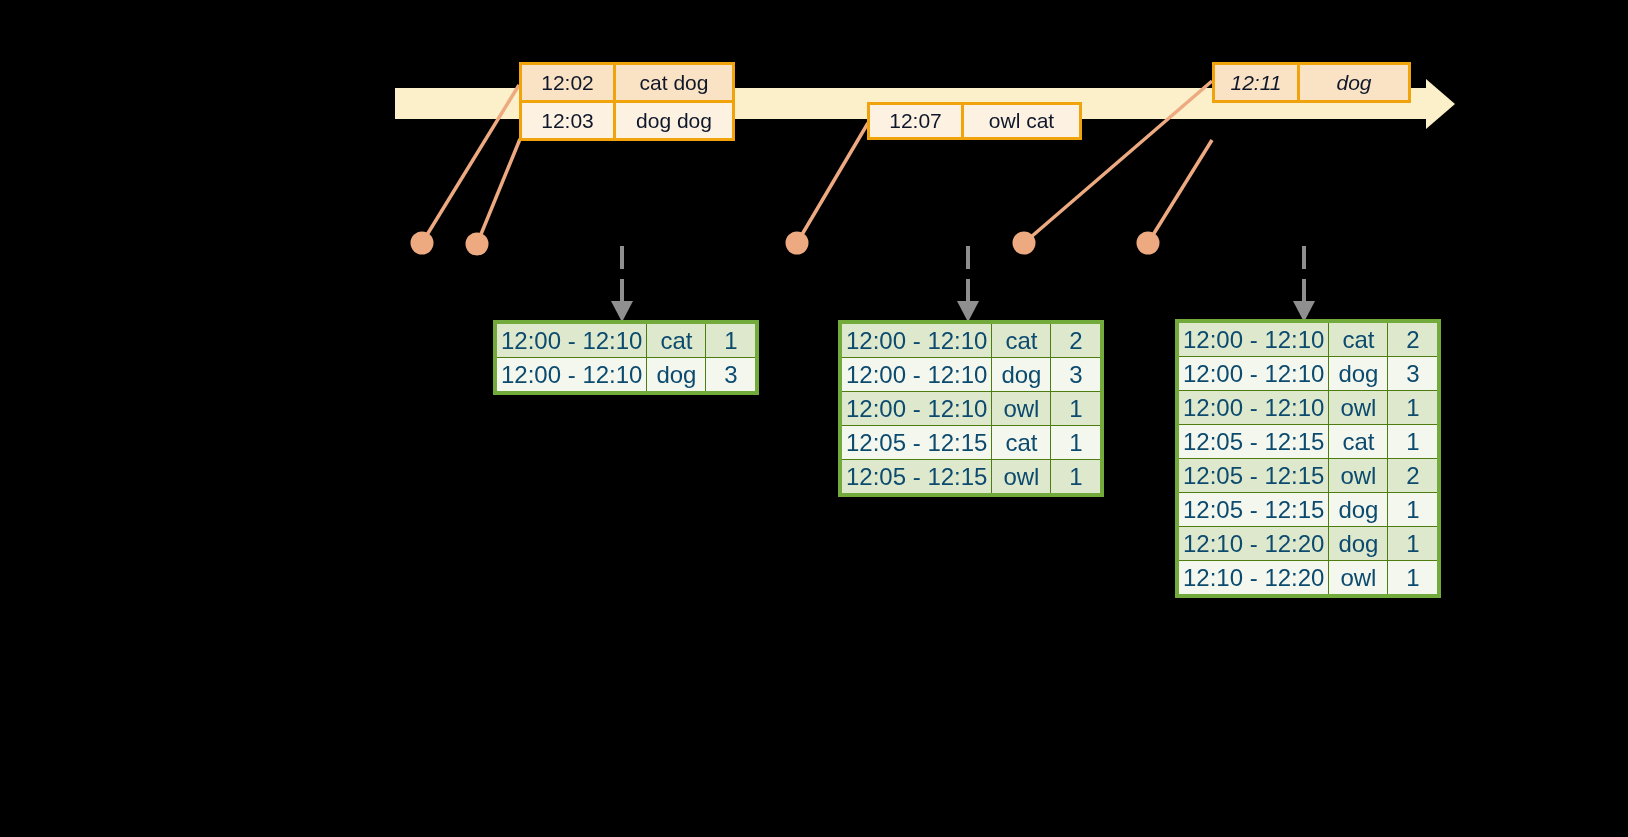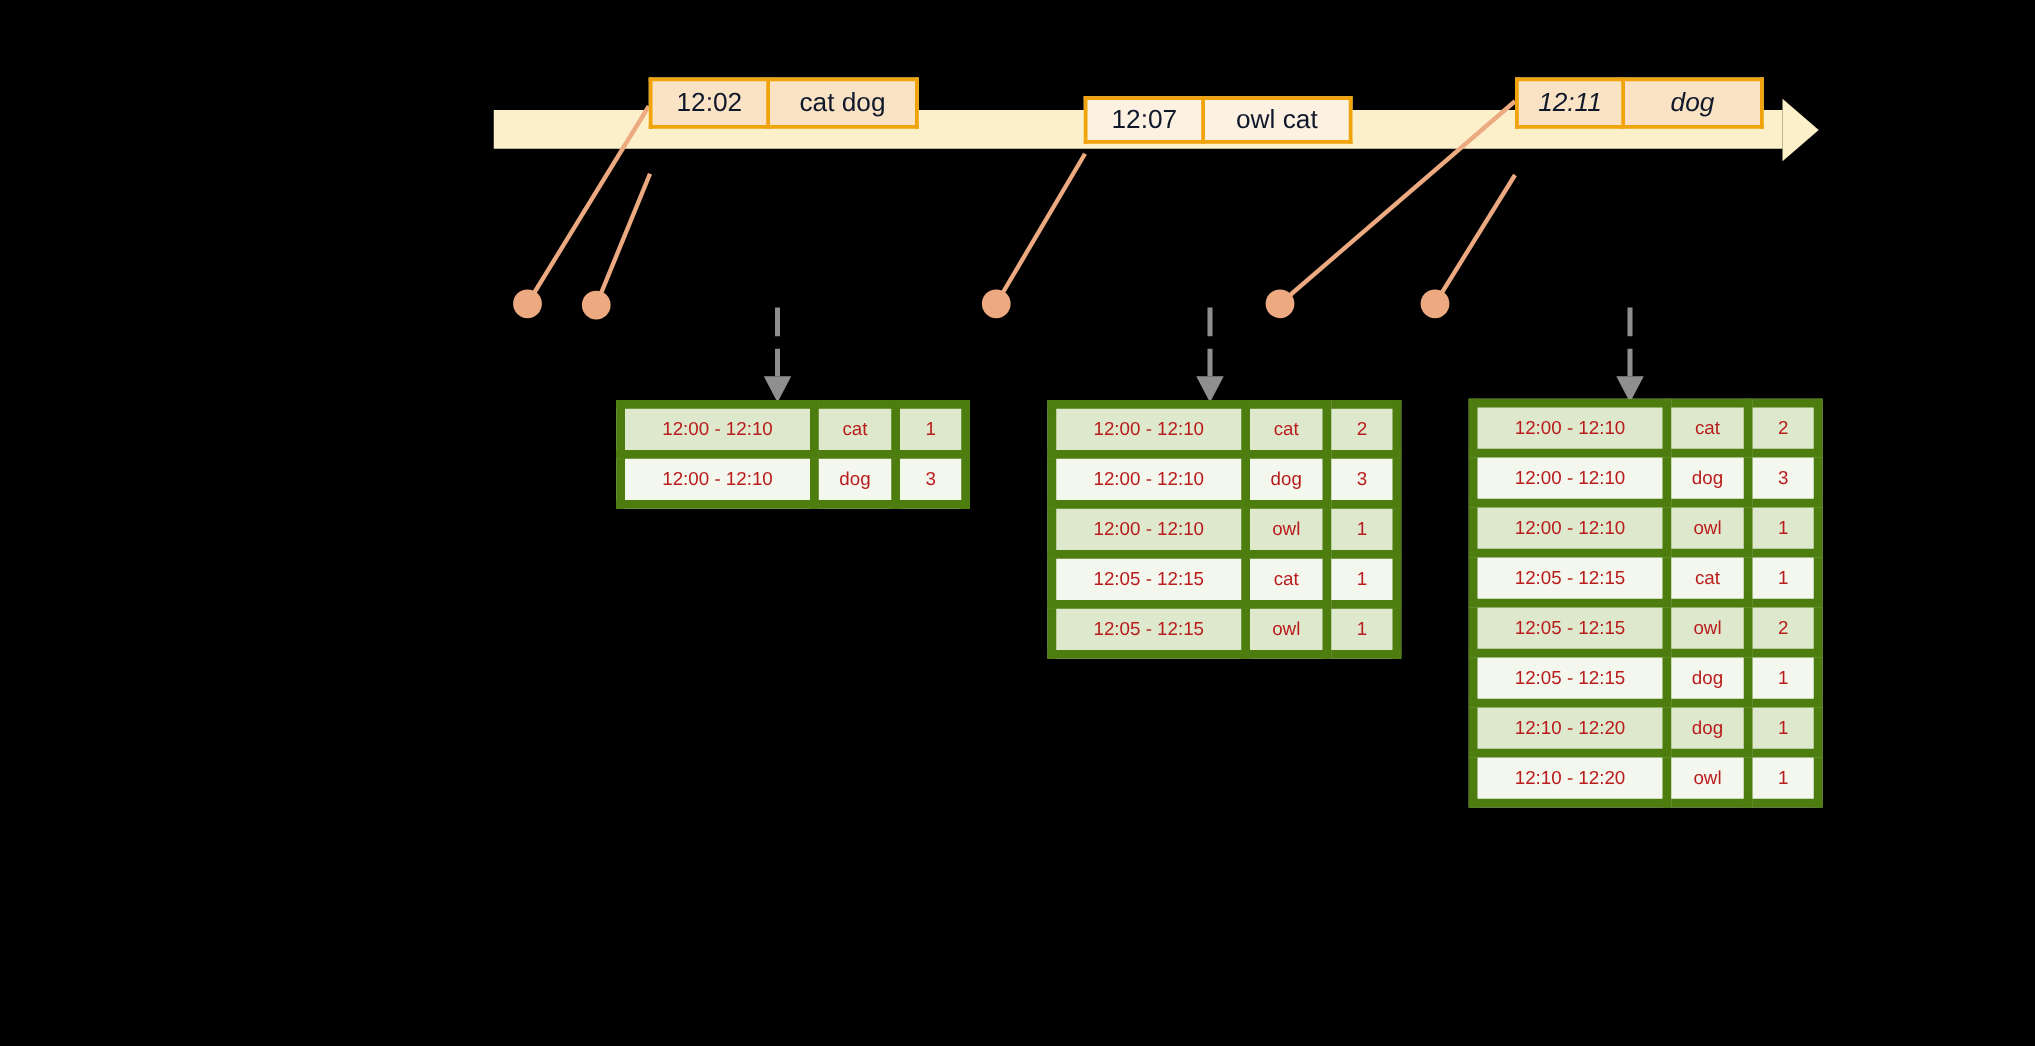--- a/index.html
+++ b/index.html
@@ -15,34 +15,34 @@
     background:#fdf2e2;border:3px solid #f0a30a;
   }
   table.etable td{
     border:3px solid #f0a30a;height:35px;padding:0 6px;text-align:center;
     font-size:21px;color:#0f172a;white-space:nowrap;
   }
   table.etable td.peach{background:#fae3c4;}
   table.etable td.cream{background:#fdf2e2;}
   #etable-1{left:519px;top:62px;}
   #etable-1 td.c-time{width:79px;} #etable-1 td.c-words{width:104px;text-align:center;}
-  #etable-2{left:867px;top:77px;}
+  #etable-2{left:867px;top:102px;}
   #etable-2 td{height:32px;}
   #etable-2 td.c-time{width:79px;} #etable-2 td.c-words{width:103px;}
   #etable-3{left:1212px;top:62px;font-style:italic;}
   #etable-3 td.c-time{width:70px;} #etable-3 td.c-words{width:96px;}
 
   
   table.rtable{
     position:absolute;z-index:2;border-collapse:collapse;table-layout:fixed;
     border:4px solid #73aa3c;background:#f2f6ec;
   }
   table.rtable td{
-    border:7px solid #4d7c0f;height:33px;padding:0 4px;text-align:center;
-    font-size:15px;color:#b91c1c;white-space:nowrap;
+    border:1px solid #4d7c0f;height:33px;padding:0 4px;text-align:center;
+    font-size:24px;color:#0c4a6e;white-space:nowrap;
   }
   table.rtable tr.odd td{background:#dde8cd;}
   table.rtable tr.even td{background:#f3f7ee;}
   table.rtable td.c-window{width:140px;}
   table.rtable td.c-word{width:50px;}
   table.rtable td.c-count{width:41px;}
   #rtable-1{left:493px;top:320px;}
   #rtable-2{left:838px;top:320px;}
   #rtable-3{left:1175px;top:319px;}
 </style>
@@ -83,20 +83,24 @@
   </svg>
 
   <table class="etable" id="etable-1">
     <tbody>
 
         <tr class="odd">
           <td class="c-time peach">12:02</td>
           <td class="c-words peach">cat dog</td>
         </tr>
 
+        <tr class="even">
+          <td class="c-time cream">12:03</td>
+          <td class="c-words cream">dog dog</td>
+        </tr>
       </tbody>
   </table>
 
   <table class="etable" id="etable-2">
     <tbody>
 
         <tr class="odd">
           <td class="c-time cream">12:07</td>
           <td class="c-words cream">owl cat</td>
         </tr>

